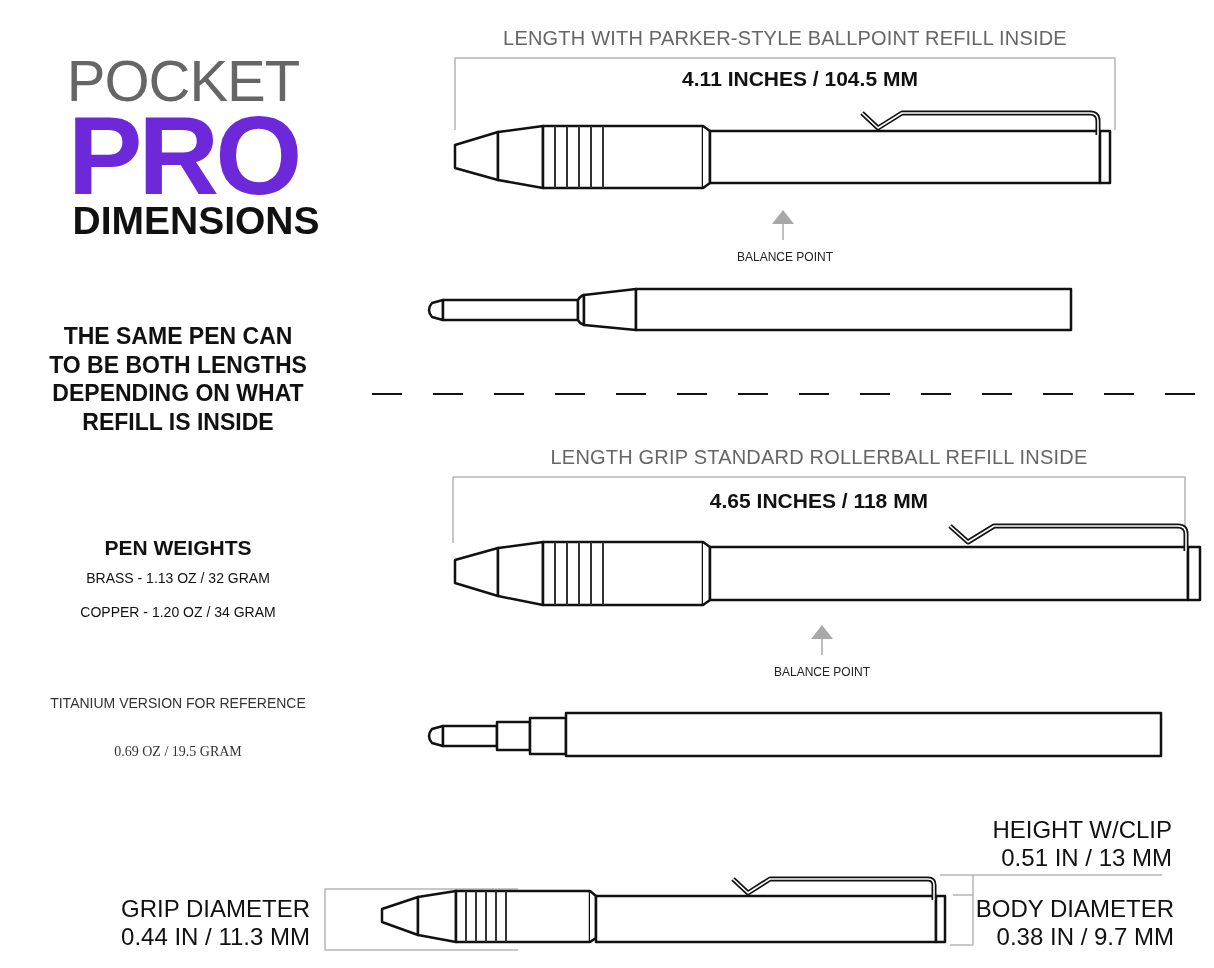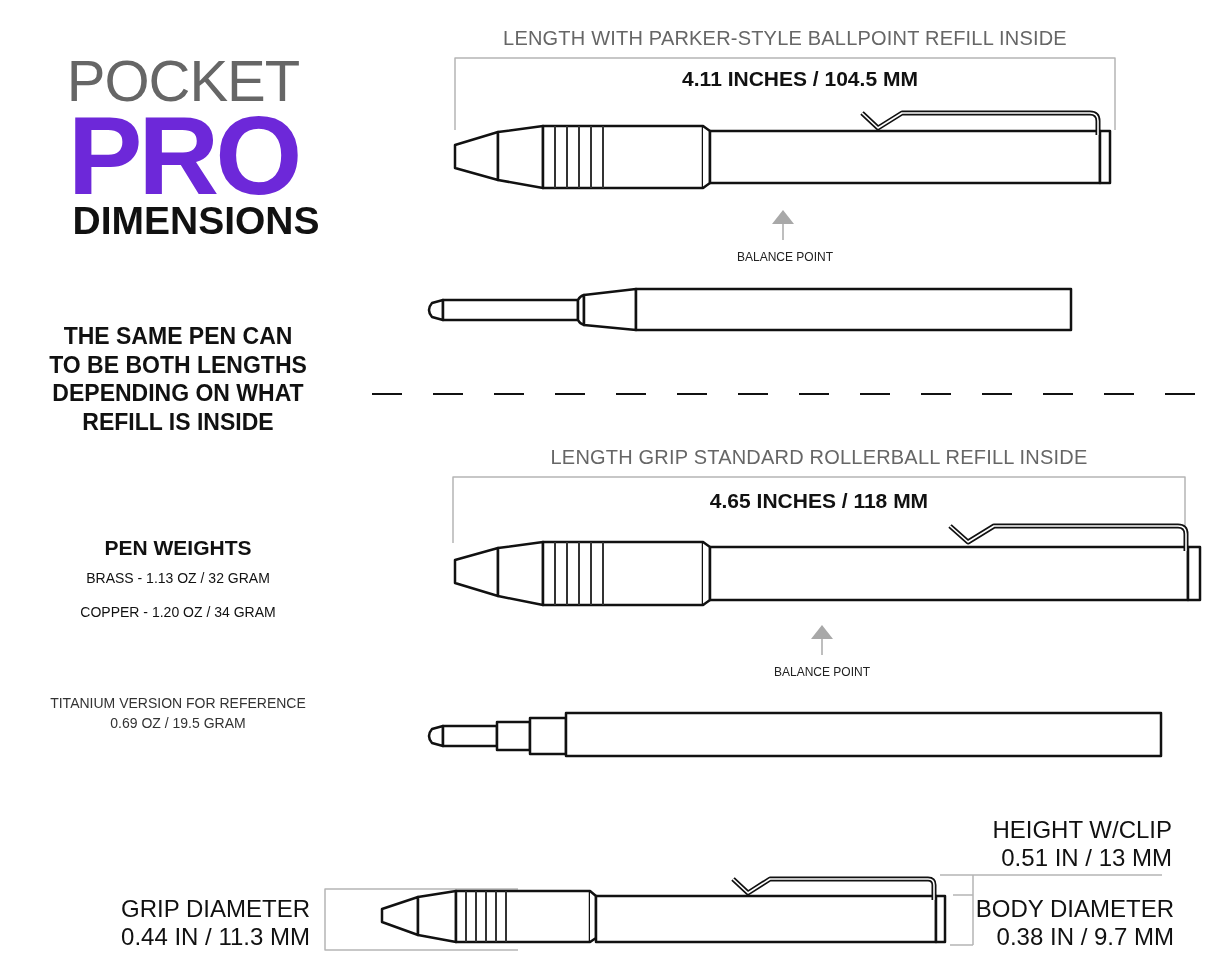--- a/index.html
+++ b/index.html
@@ -36,21 +36,21 @@
   <div>THE SAME PEN CAN</div>
   <div>TO BE BOTH LENGTHS</div>
   <div>DEPENDING ON WHAT</div>
   <div>REFILL IS INSIDE</div>
 </div>
 
 <div class="abs center weights-heading">PEN WEIGHTS</div>
 <div class="abs center weights-line" style="top:570px;">BRASS - 1.13 OZ / 32 GRAM</div>
 <div class="abs center weights-line" style="top:604px;">COPPER - 1.20 OZ / 34 GRAM</div>
 <div class="abs center ti-line" style="top:695px;">TITANIUM VERSION FOR REFERENCE</div>
-<div class="abs center ti-line" style="top:715px;">0.69 OZ / 19.5 GRAM</div>
+<div class="abs center ti-line" style="top:744px;font-family:Liberation Serif, serif;">0.69 OZ / 19.5 GRAM</div>
 
 <div class="abs center section-label" style="left:455px; width:660px; top:27px;">LENGTH WITH PARKER-STYLE BALLPOINT REFILL INSIDE</div>
 <div class="abs center length-value" style="left:455px; width:660px; top:67px;margin-left:15px;">4.11 INCHES / 104.5 MM</div>
 <div class="abs center balance-label" style="left:700px; width:170px; top:250px;">BALANCE POINT</div>
 <div class="abs center refill-label" style="left:640px; width:430px; top:298px;">PARKER-STYLE BALLPOINT REFILL</div>
 
 <div class="abs center section-label" style="left:453px; width:732px; top:446px;">LENGTH GRIP STANDARD ROLLERBALL REFILL INSIDE</div>
 <div class="abs center length-value" style="left:453px; width:732px; top:489px;">4.65 INCHES / 118 MM</div>
 <div class="abs center balance-label" style="left:737px; width:170px; top:665px;">BALANCE POINT</div>
 <div class="abs center refill-label" style="left:568px; width:590px; top:724px;">STANDARD ROLLERBALL REFILL</div>

